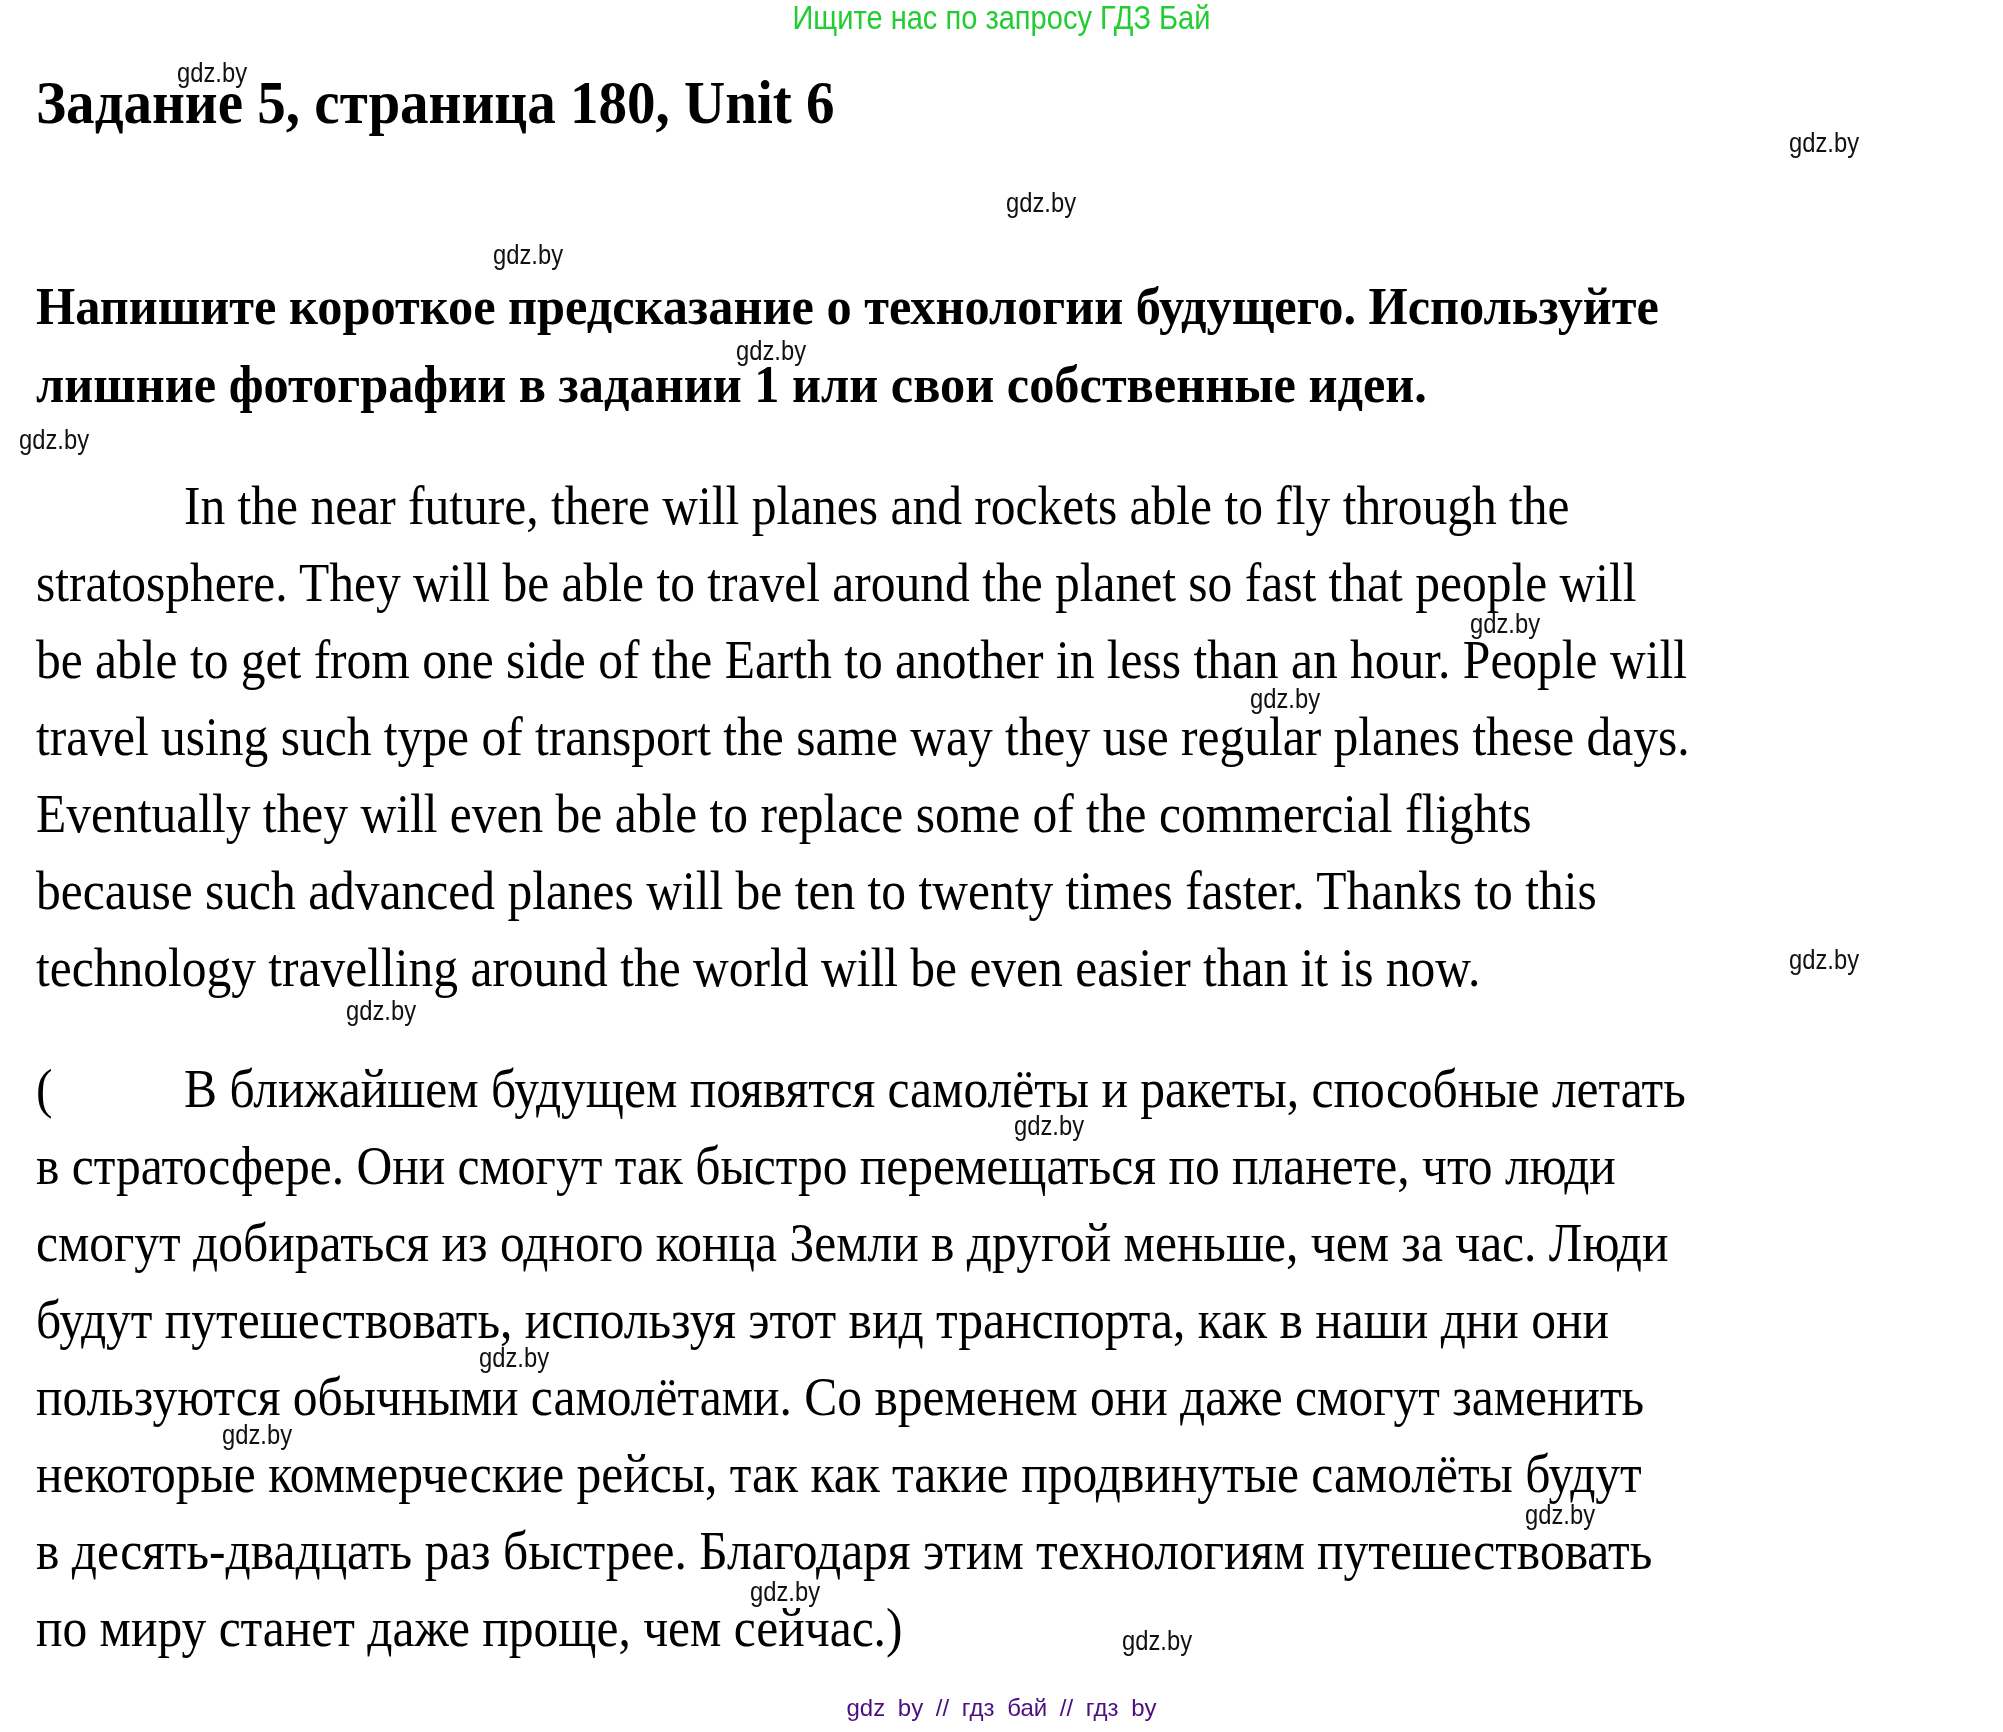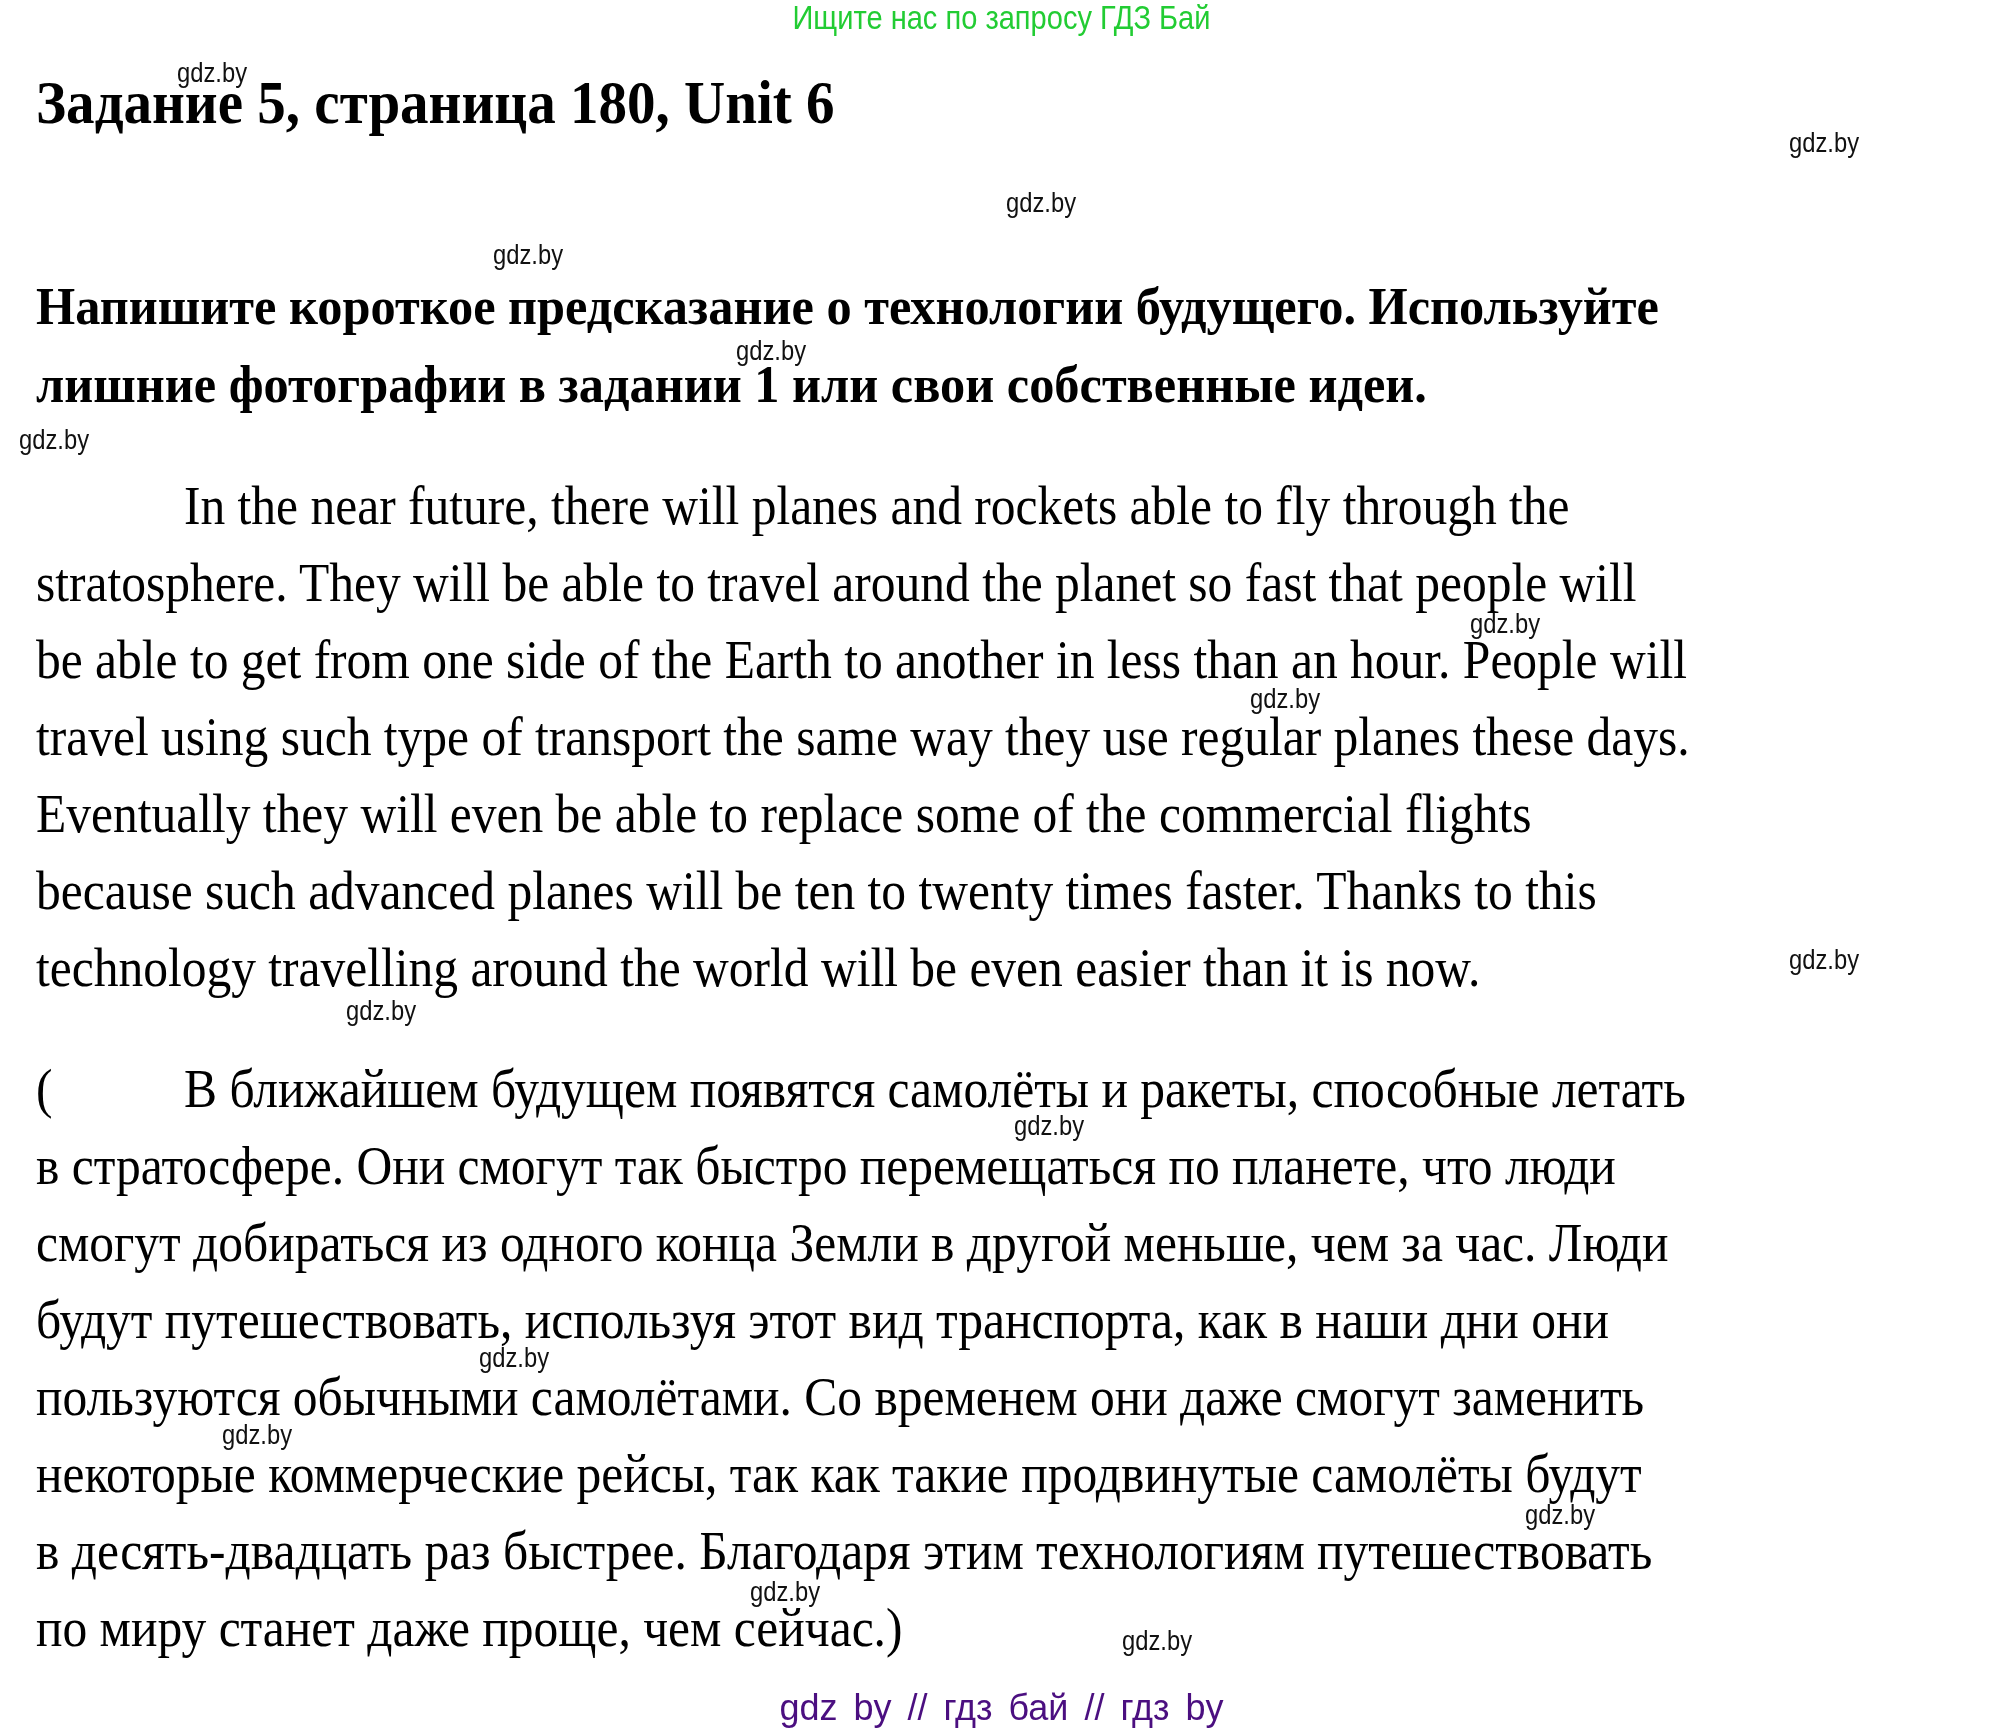--- a/index.html
+++ b/index.html
@@ -24,21 +24,21 @@
     left: 36px;
     font-family: "Liberation Serif", serif; font-size: 55px; line-height: 64px;
     color: #000; transform-origin: left top; transform: scaleX(0.9);
   }
   .wm {
     font-family: "Liberation Sans", sans-serif; font-size: 28px; line-height: 30px;
     color: #111; transform-origin: left top; transform: scaleX(0.85);
   }
   .footer {
     left: 0; width: 2003px; top: 1690px; text-align: center;
-    font-family: "Liberation Sans", sans-serif; font-size: 36px; line-height: 36px;
+    font-family: "Liberation Sans", sans-serif; font-size: 24px; line-height: 36px;
     color: #4b0f80; word-spacing: 6px;
   }
 </style>
 </head>
 <body>
 
 <div class="abs top-banner">Ищите нас по запросу ГДЗ Бай</div>
 
 <div class="abs title">Задание 5, страница 180, Unit 6</div>
 

